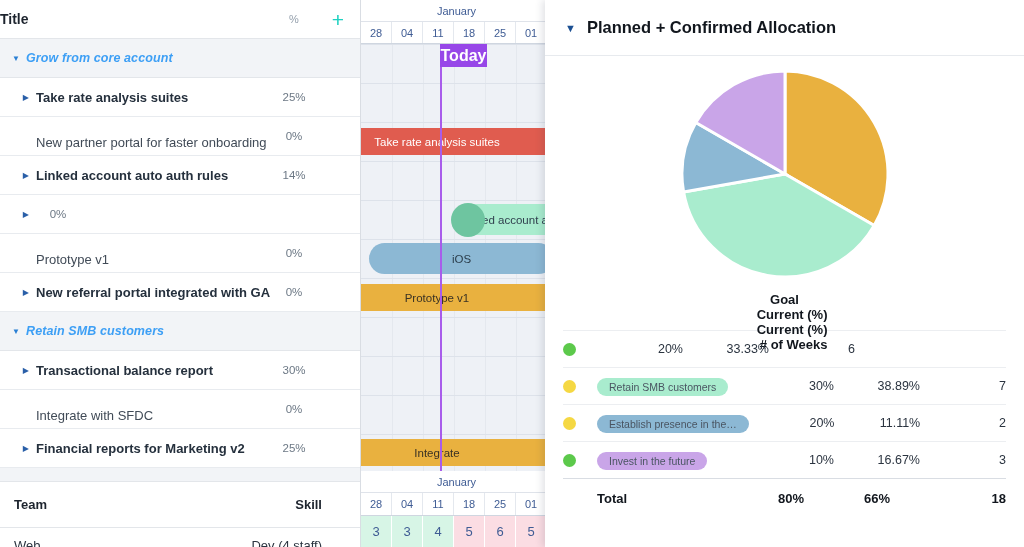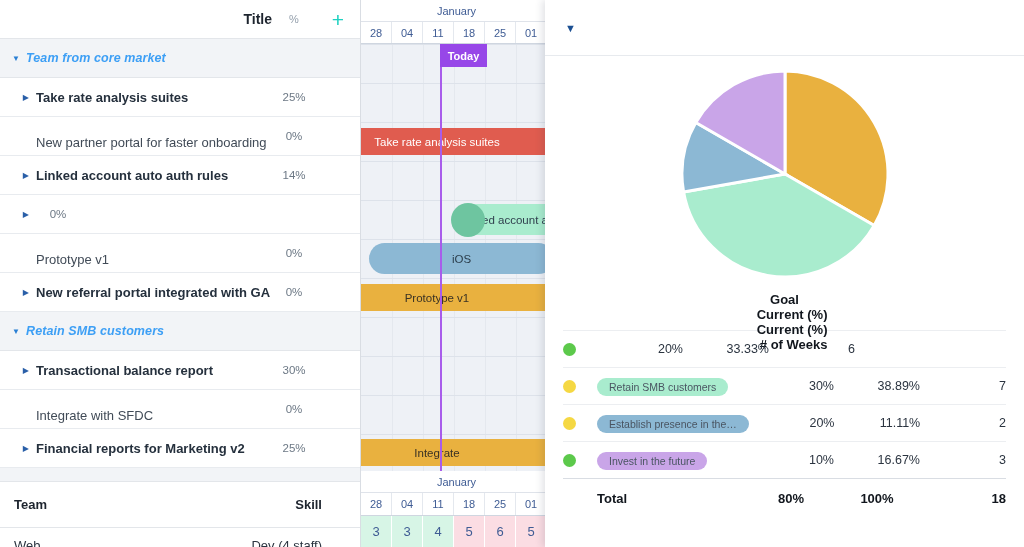--- a/index.html
+++ b/index.html
@@ -14,21 +14,21 @@
   
   #left-panel {
     position: absolute; left: 0; top: 0; width: 361px; height: 547px;
     background: #ffffff;
     border-right: 1px solid #d9dde3;
   }
   .lp-head {
     height: 39px; display: flex; align-items: center;
     border-bottom: 1px solid #e3e6ea; background: #fff;
   }
-  .lp-head .title { flex: 1; padding-left: 30px; font-size: 14px; font-weight: 700; color: #1d242e; text-align: right; }
+  .lp-head .title { flex: 1; font-size: 14px; font-weight: 700; color: #1d242e; }
   .lp-head .pct { width: 44px; text-align: center; font-size: 11px; color: #95a0ad; }
   .lp-head .plus { width: 44px; text-align: center; font-size: 21px; color: #1fd1c1; font-weight: 400; line-height: 1; cursor: pointer; }
 
   .grp-row {
     height: 39px; display: flex; align-items: center;
     background: #f2f4f7; border-bottom: 1px solid #e3e6ea;
   }
   .grp-row .caret {
     width: 26px; text-align: right; padding-right: 6px;
     font-size: 8px; color: #2a7fd4;
@@ -83,21 +83,21 @@
     width: 31px; display: flex; align-items: center; justify-content: center;
     font-size: 11px; color: #3f5c94; border-right: 1px solid #e4e8ee;
   }
   .gt-body { position: relative; height: 427px; background: #eef1f6; }
   .gt-col-lines { position: absolute; inset: 0; }
   .gt-col-lines i { position: absolute; top: 0; bottom: 0; width: 1px; background: #e4e8ee; }
   .gt-rowline { position: absolute; left: 0; right: 0; height: 1px; background: #dde2ea; }
 
   .today-flag {
     position: absolute; left: 79px; top: 0; height: 23px; width: 47px;
-    background: #9747e8; color: #fff; font-size: 11px; font-weight: 700;
+    background: #9747e8; color: #fff; font-size: 16px; font-weight: 700;
     display: flex; align-items: center; justify-content: center; z-index: 6;
   }
   .today-line {
     position: absolute; left: 79px; top: 0; width: 2px; bottom: 0;
     background: #a85ceb; z-index: 5;
   }
 
   .bar {
     position: absolute; display: flex; align-items: center;
     font-size: 11.5px; z-index: 3; white-space: nowrap;
@@ -170,21 +170,21 @@
 
   <div id="left-panel">
     <div class="lp-head">
       <div class="title">Title</div>
       <div class="pct">%</div>
       <div class="plus">+</div>
     </div>
     <div id="lp-rows">
         <div class="grp-row">
           <div class="caret">▼</div>
-          <div class="glabel">Team from core market</div>
+          <div class="glabel">Grow from core account</div>
         </div>
         <div class="task-row bold">
           <div class="tcaret">▶</div>
           <div class="tlabel">Take rate analysis suites</div>
           <div class="tpct">25%</div>
           <div class="tspacer"></div>
         </div>
         <div class="task-row plain">
           <div class="tcaret"></div>
           <div class="tlabel">New partner portal for faster onboarding</div>
@@ -322,20 +322,21 @@
       </div>
   </div>
 
   <div style="position:absolute;left:361px;top:44px;width:191px;height:24px;z-index:30;pointer-events:none;overflow:hidden;">
     <div class="today-flag">Today</div>
   </div>
 
   <div id="right-panel">
     <div class="rp-head">
       <span class="rcaret">▼</span>
+      <span class="rtitle">Planned + Confirmed Allocation</span>
     </div>
 
     <div class="pie-wrap">
       <svg width="216" height="216" viewBox="0 0 216 216" id="pie-svg">
           <path d="M 108 108 L 108 5 A 103 103 0 0 1 197.2114007681072 159.48131673716358 Z" fill="#e9b13f" stroke="#ffffff" stroke-width="3"></path>
           <path d="M 108 108 L 197.2114007681072 159.48131673716358 A 103 103 0 0 1 6.567299752031033 125.89992515084 Z" fill="#a9ecce" stroke="#ffffff" stroke-width="3"></path>
           <path d="M 108 108 L 6.567299752031033 125.89992515084 A 103 103 0 0 1 18.788599231892775 56.51868326283644 Z" fill="#8cb8d4" stroke="#ffffff" stroke-width="3"></path>
           <path d="M 108 108 L 18.788599231892775 56.51868326283644 A 103 103 0 0 1 107.99999999999999 5 Z" fill="#c9a5e8" stroke="#ffffff" stroke-width="3"></path>
         </svg>
     </div>
@@ -382,19 +383,19 @@
             <div class="r-goal"><span class="pill" style="background:#c9a5e8">Invest in the future</span></div>
             <div class="r-n">10%</div>
             <div class="r-n">16.67%</div>
             <div class="r-w">3</div>
           </div>
         </div>
       <div class="at-total">
         <div class="t-dot"></div>
         <div class="t-label">Total</div>
         <div class="t-n">80%</div>
-        <div class="t-n">100%</div>
+        <div class="t-n">66%</div>
         <div class="t-w">18</div>
       </div>
     </div>
   </div>
 
 </div>
 
 </body></html>

